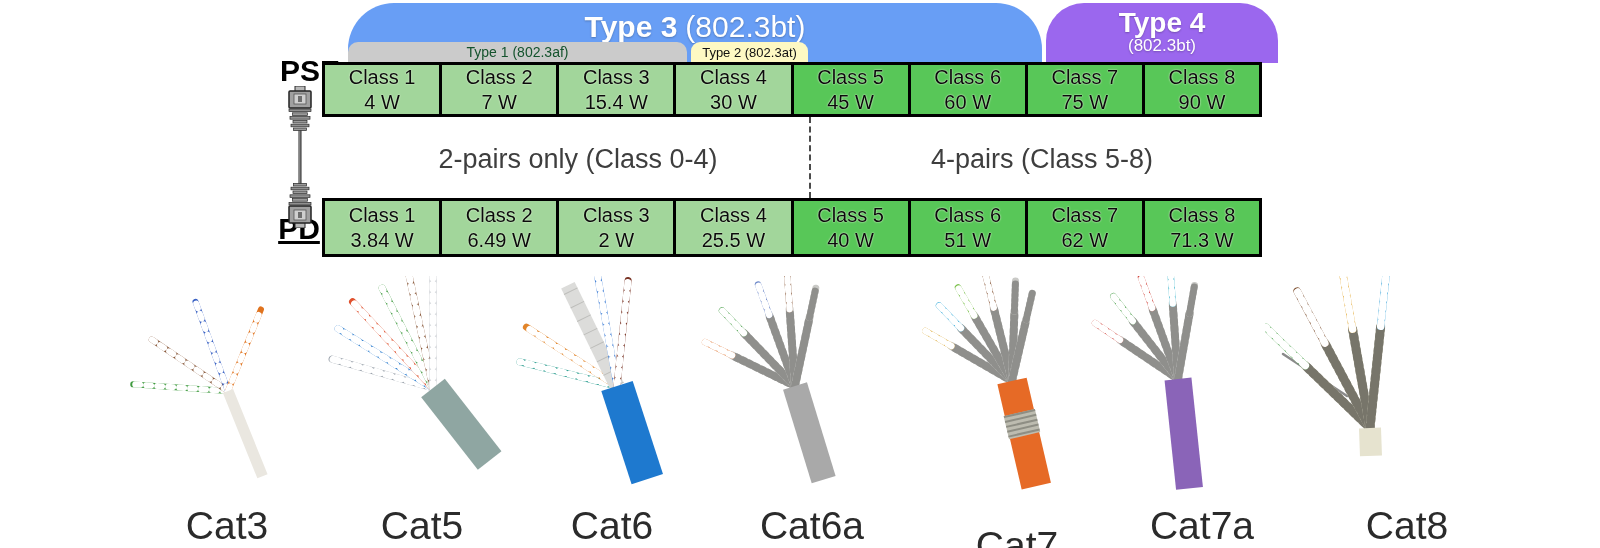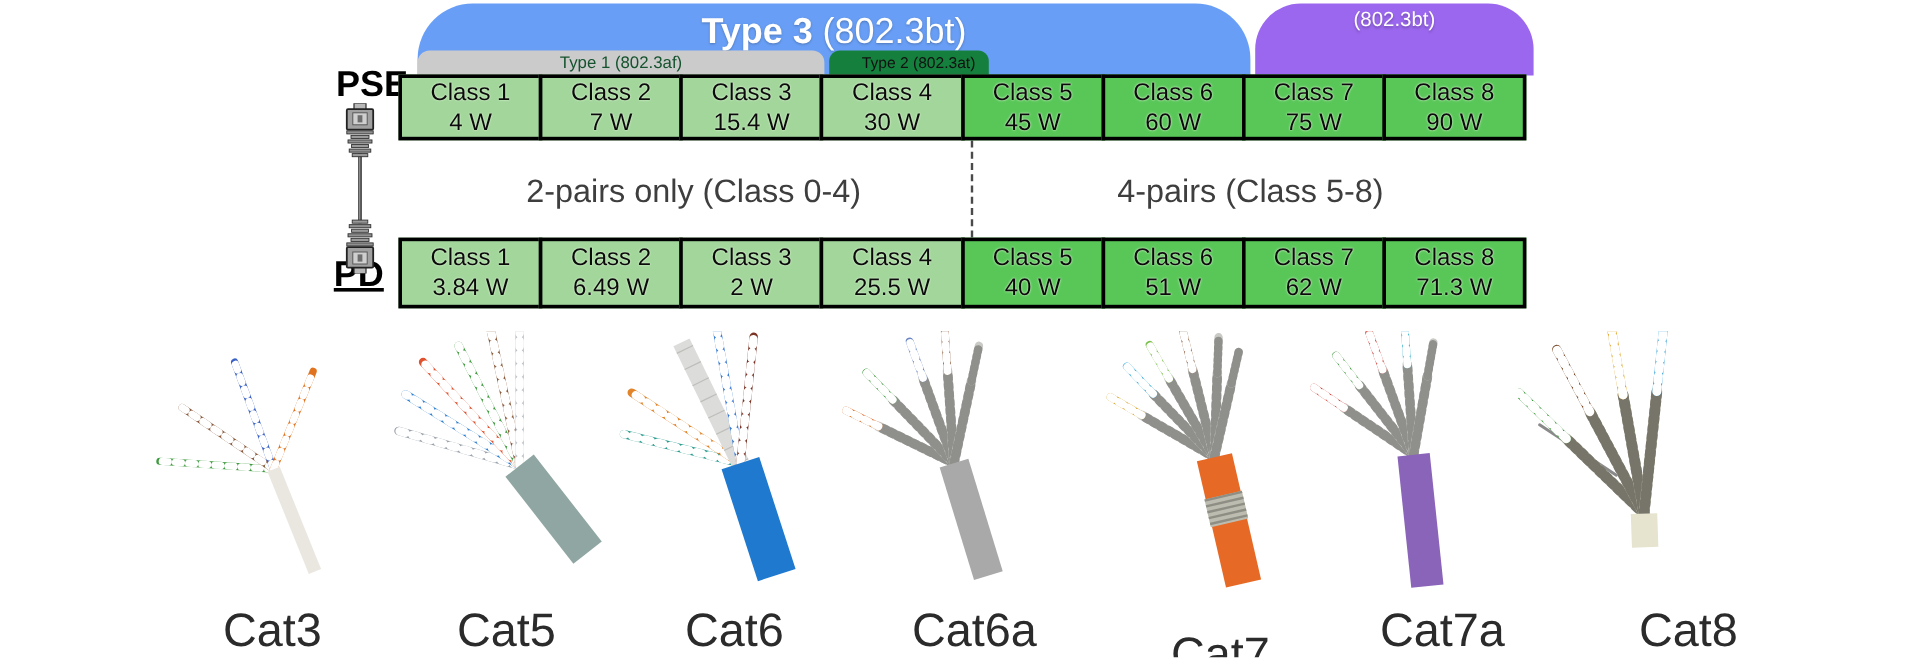--- a/index.html
+++ b/index.html
@@ -17,21 +17,21 @@
   .banner-type4 .t4-title{font-size:28px;font-weight:bold;}
   .banner-type4 .t4-sub{font-size:17px;}
   .banner-type1{left:348px;top:42px;width:339px;height:21px;border-radius:10px 10px 0 0;z-index:2;
                 color:#14532d;font-size:14px;line-height:21px;}
   .banner-type2{left:691px;top:42px;width:117px;height:21px;border-radius:9px 9px 0 0;z-index:2;
                 color:#111;font-size:13px;line-height:21px;}
   .b-bold{font-weight:bold;}
   .b-reg{font-weight:normal;margin-left:8px;}
 
   
-  .class-row{position:absolute;left:332px;width:940px;display:flex;z-index:3;}
+  .class-row{position:absolute;left:322px;width:940px;display:flex;z-index:3;}
   .row-pse{top:62px;height:55px;}
   .row-pd{top:198px;height:59px;}
   .class-cell{flex:1;border:3px solid #000;margin-left:-3px;box-sizing:border-box;
               display:flex;flex-direction:column;align-items:center;justify-content:center;
               font-size:20px;line-height:25px;color:#0b0b0b;
               text-shadow:0 0 2px rgba(222,246,212,.95),0 0 1px rgba(222,246,212,.9);}
   .class-cell:first-child{margin-left:0;}
 
   
   .dash-divider{position:absolute;left:809px;top:117px;height:81px;width:0;
@@ -52,24 +52,25 @@
 </style>
 </head>
 <body>
 
 <div class="stage">
 
   <div class="banner banner-type3" style="background: rgb(104, 158, 245);">
     <span class="b-bold">Type 3</span><span class="b-reg">(802.3bt)</span>
   </div>
   <div class="banner banner-type4" style="background: rgb(155, 103, 238);">
+    <div class="t4-title">Type 4</div>
     <div class="t4-sub">(802.3bt)</div>
   </div>
   <div class="banner banner-type1" style="background: rgb(203, 203, 203);">Type 1 (802.3af)</div>
-  <div class="banner banner-type2" style="background: #15803d; padding-left: 16px;">Type 2 (802.3at)</div>
+  <div class="banner banner-type2" style="background: #fef9c3;">Type 2 (802.3at)</div>
 
   <div class="endpoint-label pse-label">PSE</div>
   <div class="endpoint-label pd-label">PD</div>
 
   <svg class="patch-icon" viewBox="0 0 36 142">
     <defs>
       <g id="rj45plug">
         <rect x="13" y="0" width="10" height="6" fill="#b8b8b8" stroke="#2a2a2a" stroke-width="1"></rect>
         <rect x="7" y="5" width="22" height="17" rx="1" fill="#a0a0a0" stroke="#222" stroke-width="1.5"></rect>
         <rect x="12" y="8" width="12" height="10" fill="#cfcfcf" stroke="#555" stroke-width="0.8"></rect>

